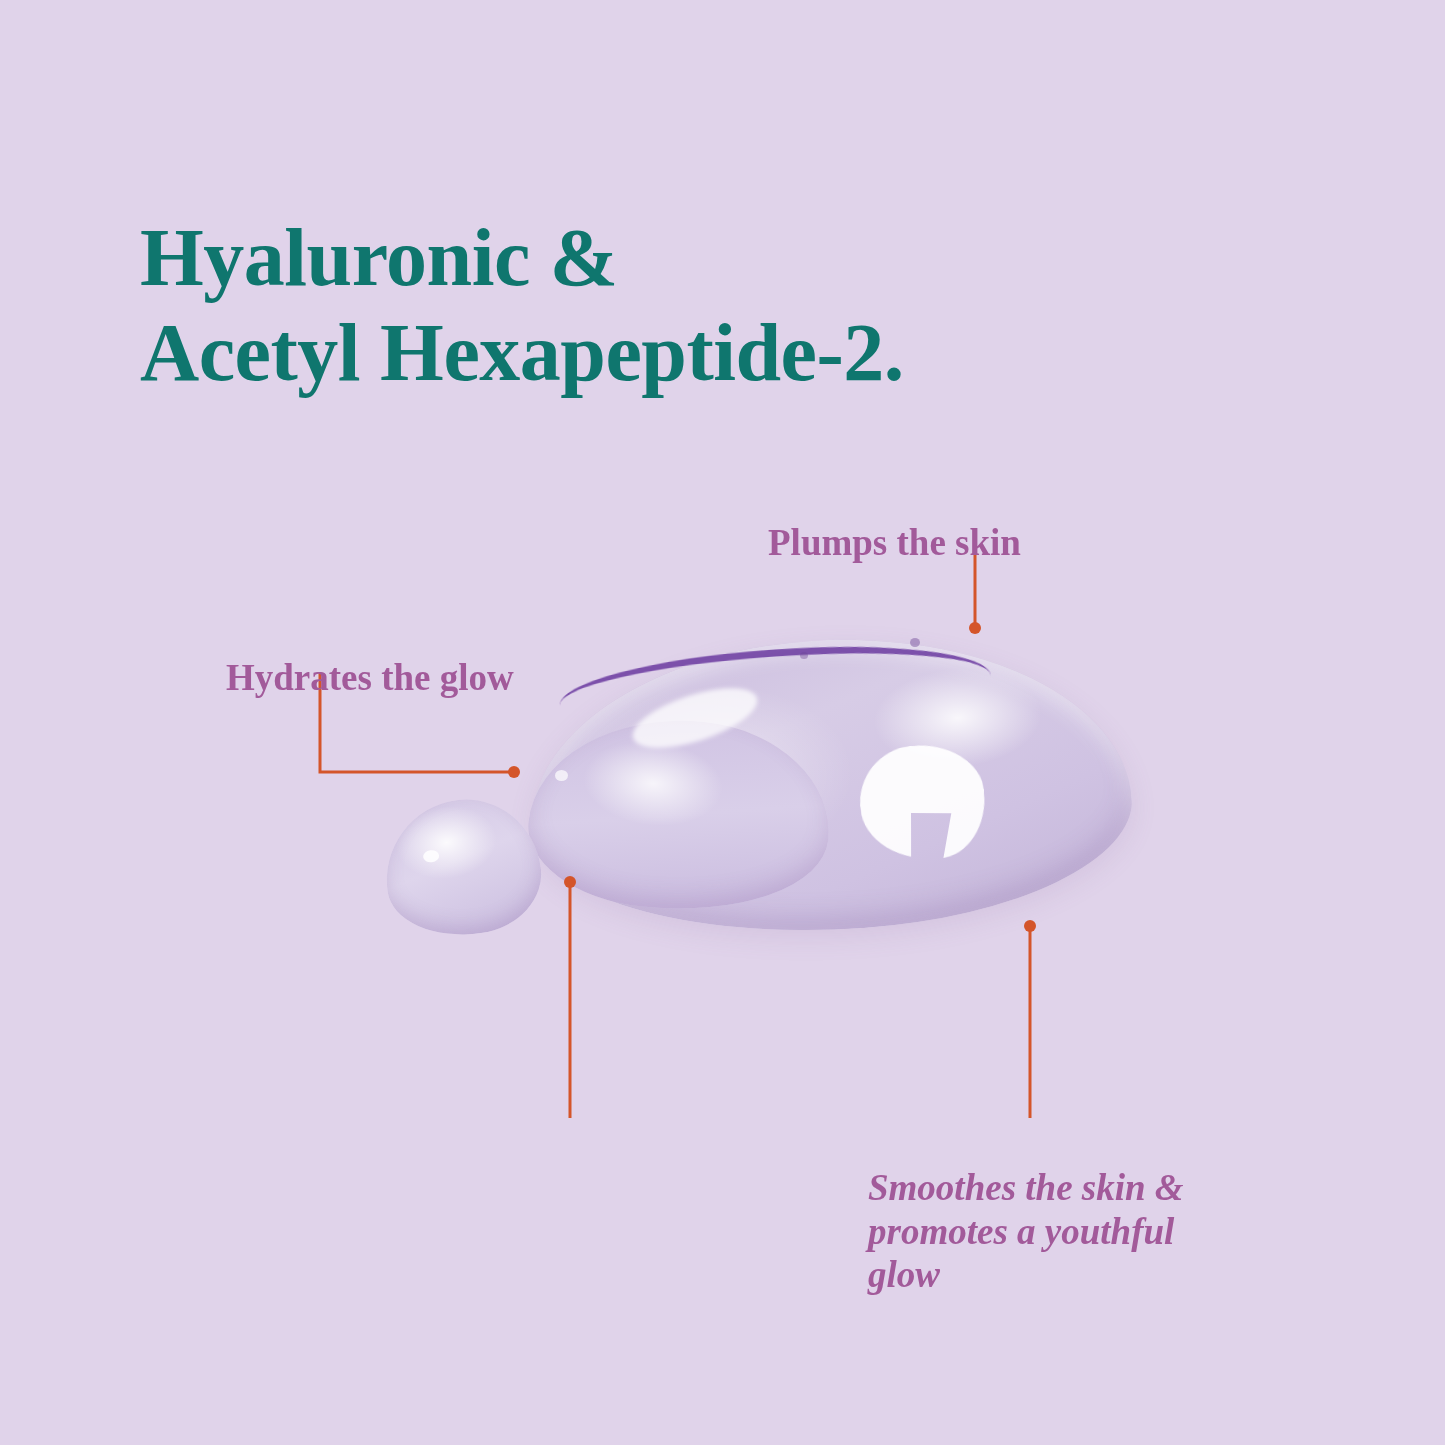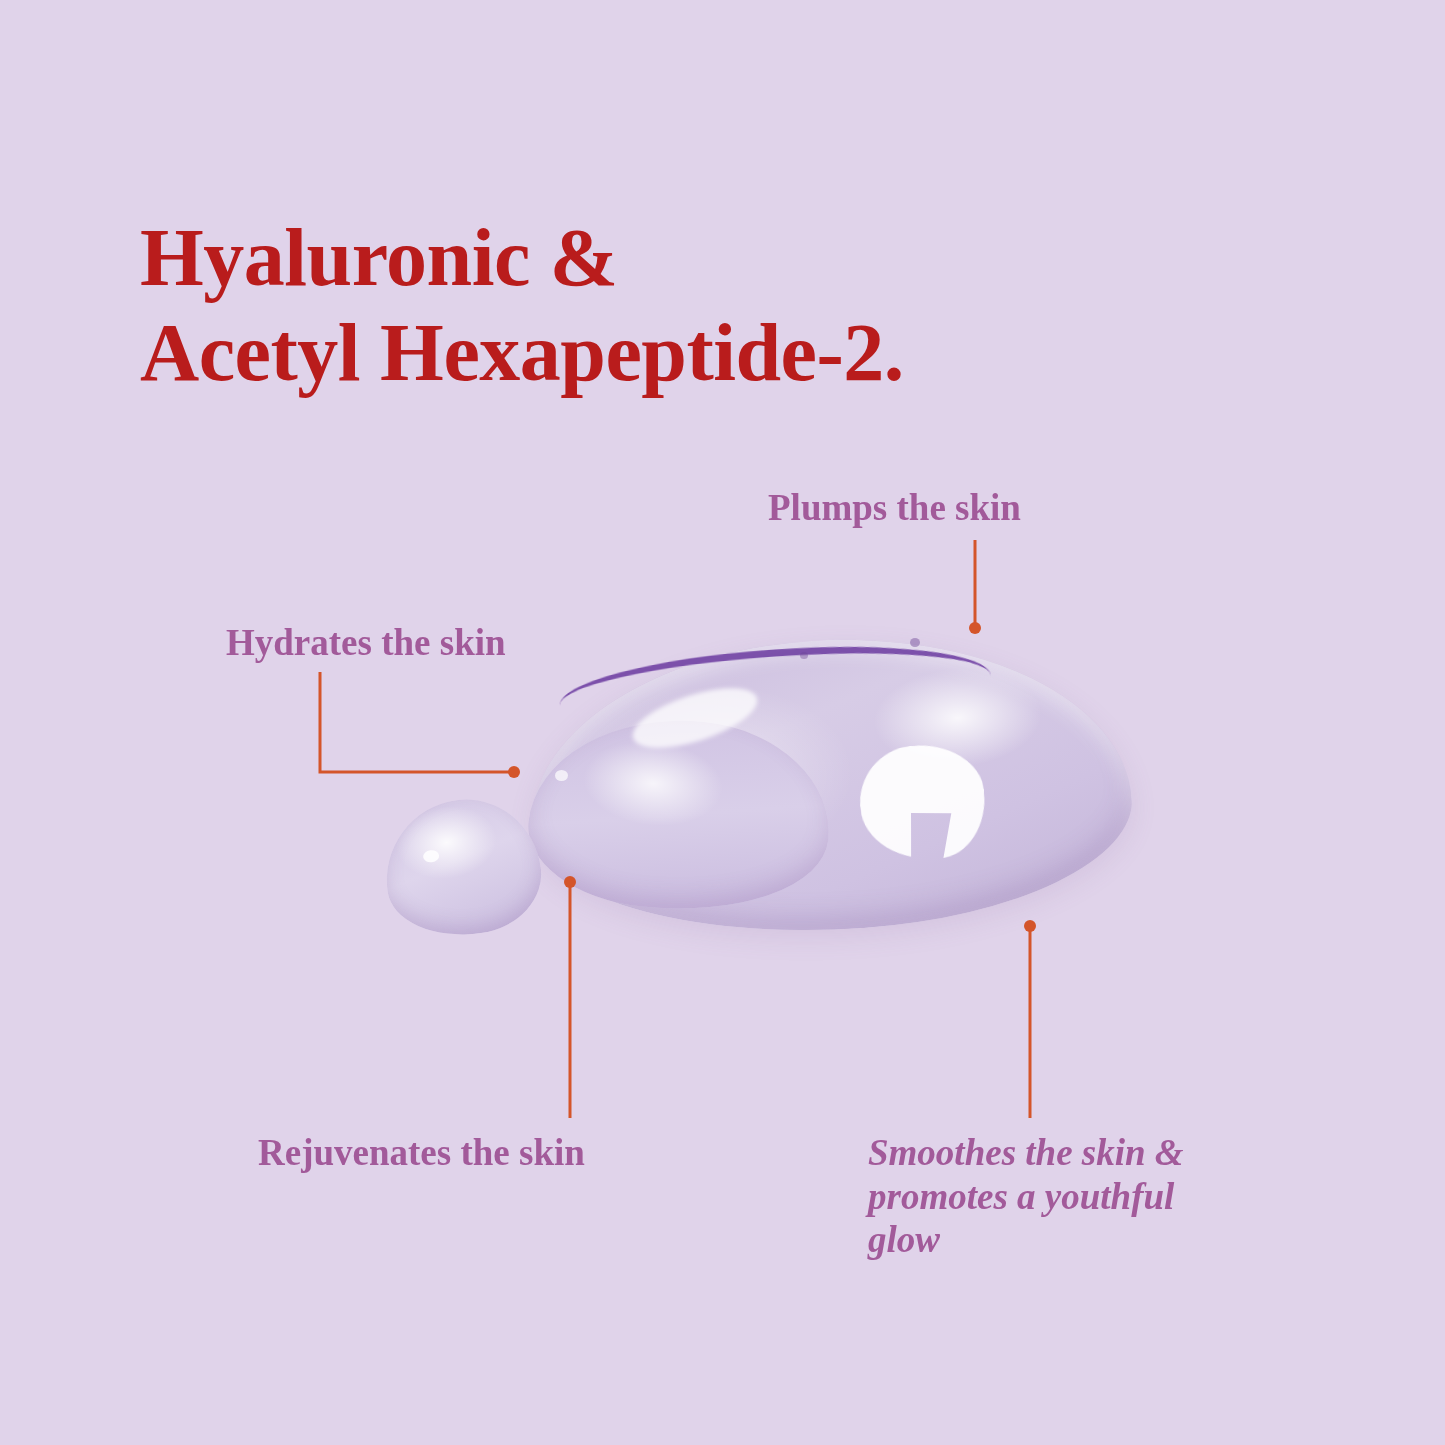--- a/index.html
+++ b/index.html
@@ -13,21 +13,21 @@
     height: 1445px;
     background: #e0d3ea;
     overflow: hidden;
     font-family: "Liberation Serif", serif;
   }
   .headline {
     position: absolute;
     left: 140px;
     top: 155px;
     width: 1150px;
-    color: #b91c1c;
+    color: #0f766e;
     font-family: "Liberation Serif", serif;
     font-weight: bold;
     font-size: 82px;
     line-height: 1.16;
     letter-spacing: -0.5px;
   }
   .headline .line {
     display: block;
     white-space: pre;
   }
@@ -140,20 +140,21 @@
 
   
   .callout {
     position: absolute;
     color: #a25a9a;
     font-family: "Liberation Serif", serif;
     font-weight: bold;
     font-size: 37px;
     line-height: 1.18;
     white-space: pre-line;
+    margin-top: 35px;
   }
   .c-plumps     { left: 768px; top: 486px; }
   .c-hydrates   { left: 226px; top: 621px; }
   .c-rejuv      { left: 258px; top: 1131px; }
   .c-smoothes   { left: 868px; top: 1131px; width: 430px; font-style: italic; }
 
   
   svg.leaders {
     position: absolute;
     left: 0; top: 0;
@@ -200,19 +201,18 @@
       <circle cx="570" cy="882" r="6" fill="#d4552a"></circle>
     </g>
 
     <g>
       <path d="M1030 1118 L1030 930" stroke="#d4552a" stroke-width="3" fill="none"></path>
       <circle cx="1030" cy="926" r="6" fill="#d4552a"></circle>
     </g>
   </svg>
 
   <div class="callout c-plumps">Plumps the skin</div>
-  <div class="callout c-hydrates">Hydrates the skin</div>
-  <div class="callout c-rejuv">Rejuvenates the skin</div>
+  <div class="callout c-hydrates">Hydrates the glow</div>
   <div class="callout c-smoothes">Smoothes the skin &amp;
 promotes a youthful
 glow</div>
 
 </div>
 
 </body></html>

